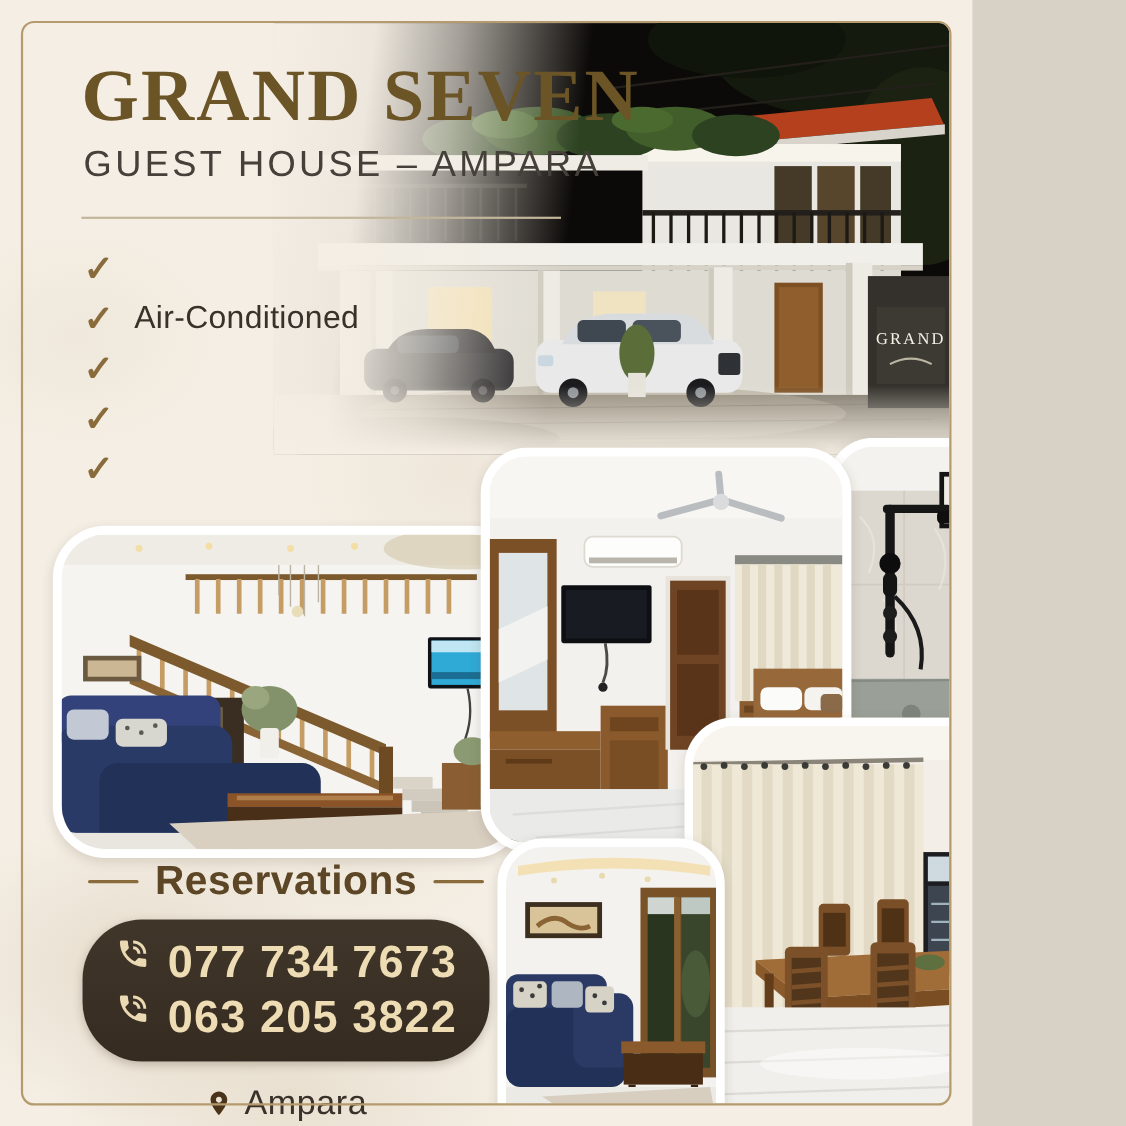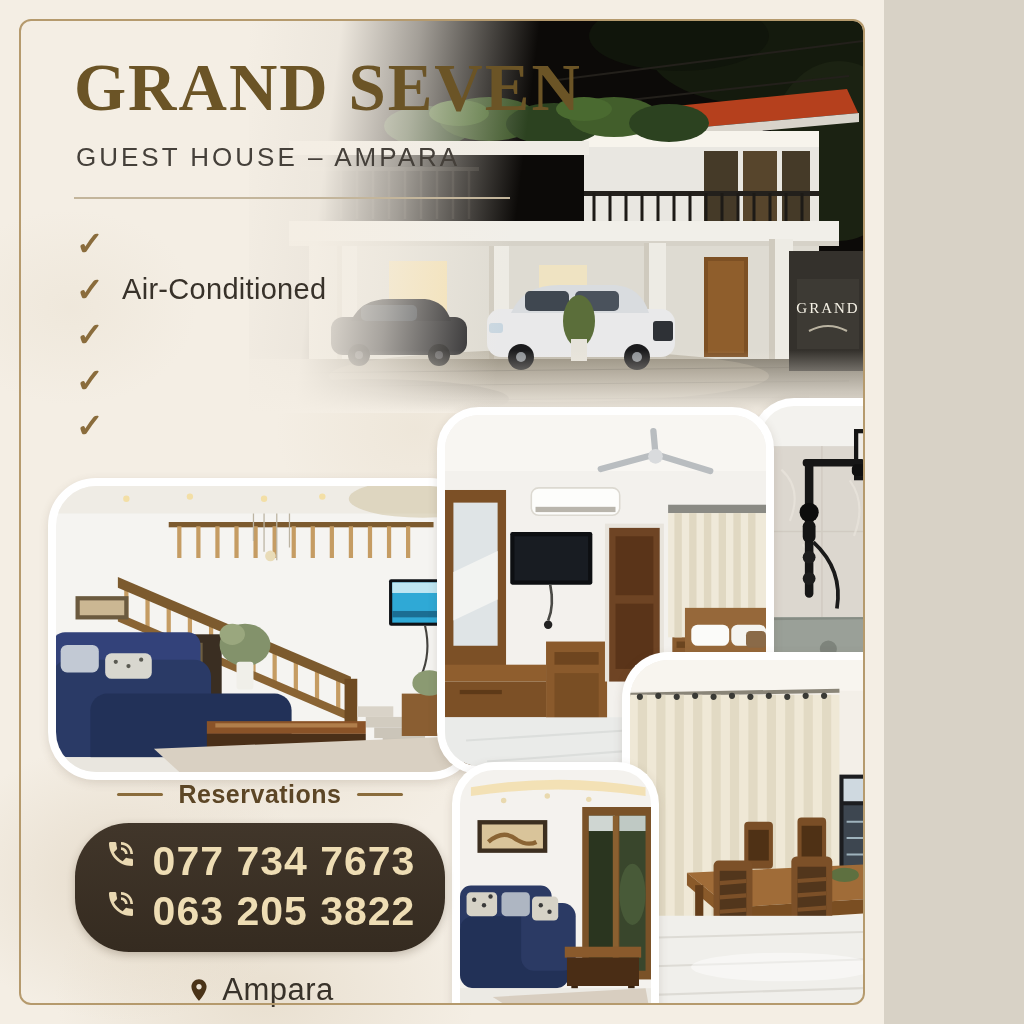--- a/index.html
+++ b/index.html
@@ -34,34 +34,34 @@
   .card-staircase{left:27px;top:457px;width:414px;height:286px;border-radius:48px;z-index:3;}
   .card-bedroom{left:416px;top:386px;width:321px;height:351px;border-radius:42px;z-index:4;}
   .card-bathroom{left:731px;top:377px;width:251px;height:265px;border-radius:42px 0 0 42px;border-right:0;z-index:3;}
   .card-sofa{left:431px;top:741px;width:191px;height:241px;border-radius:42px 42px 0 0;border-bottom:0;z-index:5;}
   .card-dining{left:601px;top:631px;width:381px;height:351px;border-radius:46px 0 0 0;border-right:0;border-bottom:0;z-index:4;}
 
   
   .title-block{position:absolute;left:74px;top:52px;z-index:10;}
   .title{font-family:"Liberation Serif", serif;font-weight:700;font-size:67px;line-height:1.05;
          color:#6b5426;letter-spacing:2px;margin:0;}
-  .subtitle{font-size:26px;letter-spacing:3px;color:#45403a;margin:20px 0 0 2px;font-weight:400;}
+  .subtitle{font-size:33px;letter-spacing:3px;color:#45403a;margin:8px 0 0 2px;font-weight:400;}
   .divider{position:absolute;left:74px;top:197px;width:436px;height:2px;background:#c3b59b;z-index:2;}
 
   .features{position:absolute;left:76px;top:221px;z-index:10;list-style:none;margin:0;padding:0;}
   .features li{display:flex;align-items:center;height:45.5px;}
   .check{color:#8a6c3c;font-size:33px;font-weight:700;width:46px;flex:0 0 46px;line-height:1;}
   .feature-label{font-size:29px;color:#38322a;letter-spacing:.3px;white-space:nowrap;}
 
   
   .reservations{position:absolute;left:58px;top:780px;width:404px;z-index:10;
                 display:flex;flex-direction:column;align-items:center;}
   .res-heading-row{display:flex;align-items:center;gap:15px;}
   .res-dash{width:46px;height:3px;border-radius:2px;background:#8a6c3c;}
-  .res-heading{font-size:25px;font-weight:700;color:#5c4626;letter-spacing:.5px;
+  .res-heading{font-size:37px;font-weight:700;color:#5c4626;letter-spacing:.5px;
                font-family:"Liberation Sans", sans-serif;margin:0;}
   .phone-pill{margin-top:14px;background:linear-gradient(180deg,#41362a,#352b20);
               border-radius:54px;padding:15px 30px 17px 30px;min-width:310px;
               display:flex;flex-direction:column;gap:3px;box-shadow:0 3px 9px rgba(60,45,25,.25);}
   .phone-row{display:flex;gap:16px;}
   .phone-icon{flex:0 0 32px;width:32px;height:32px;}
   .phone-number{font-size:41px;font-weight:700;color:#eeddb4;letter-spacing:1px;white-space:nowrap;}
   .location-row{margin-top:20px;display:flex;align-items:center;gap:10px;}
   .pin-icon{width:26px;height:32px;}
   .location-label{font-size:31px;color:#38322a;letter-spacing:.5px;}

